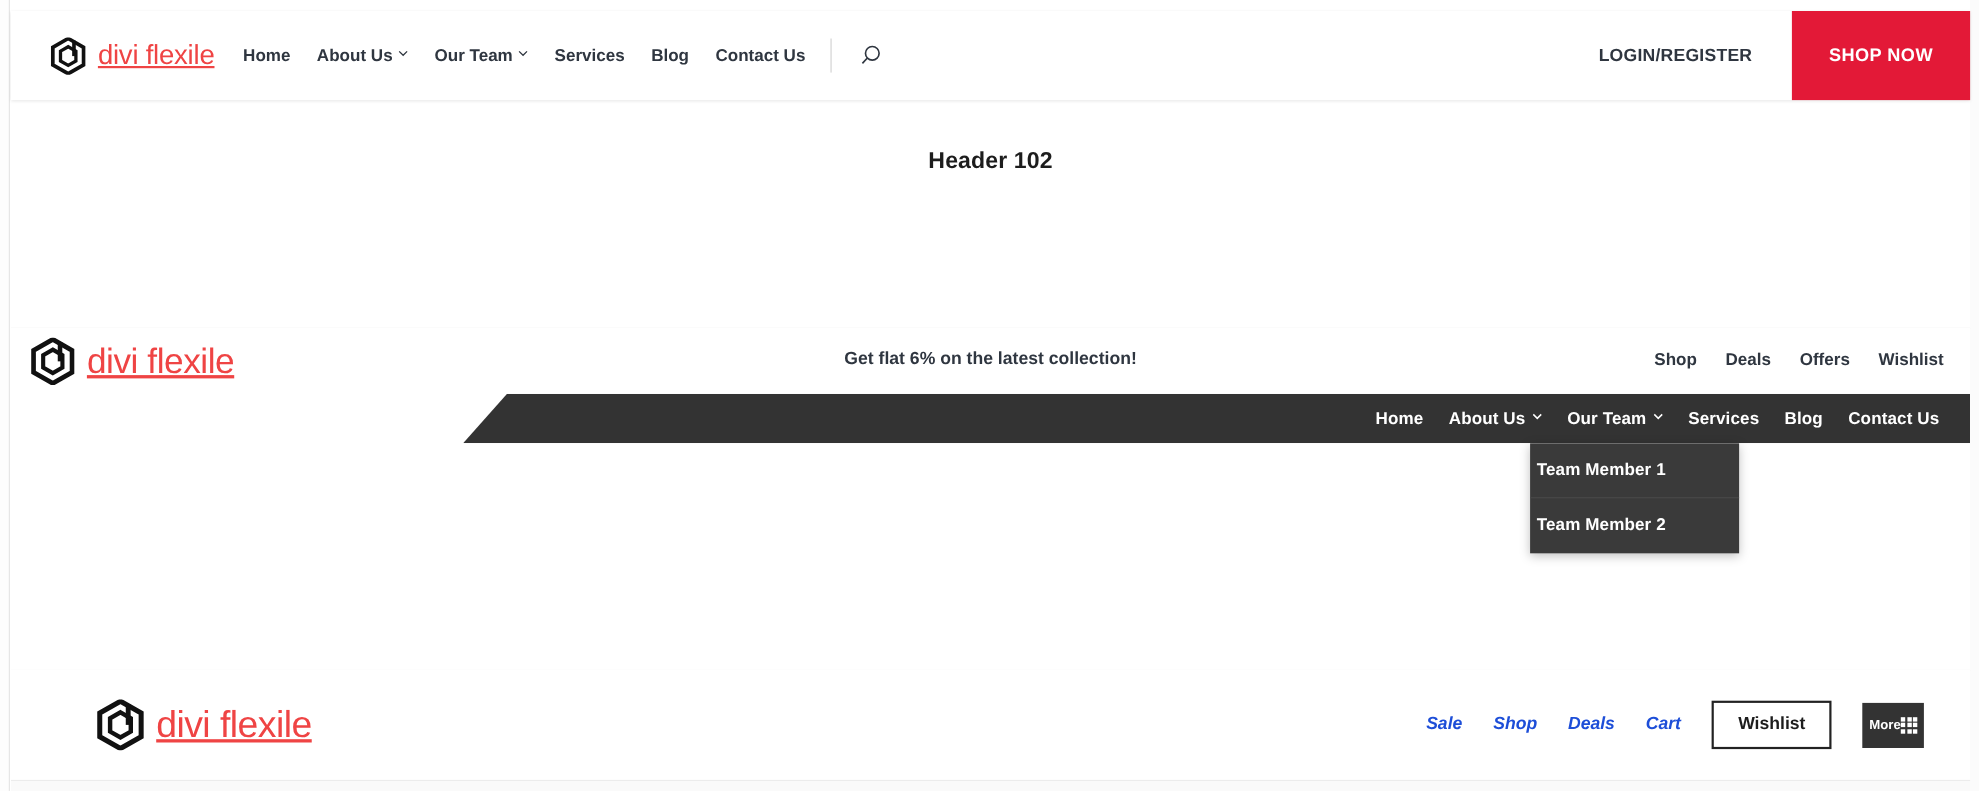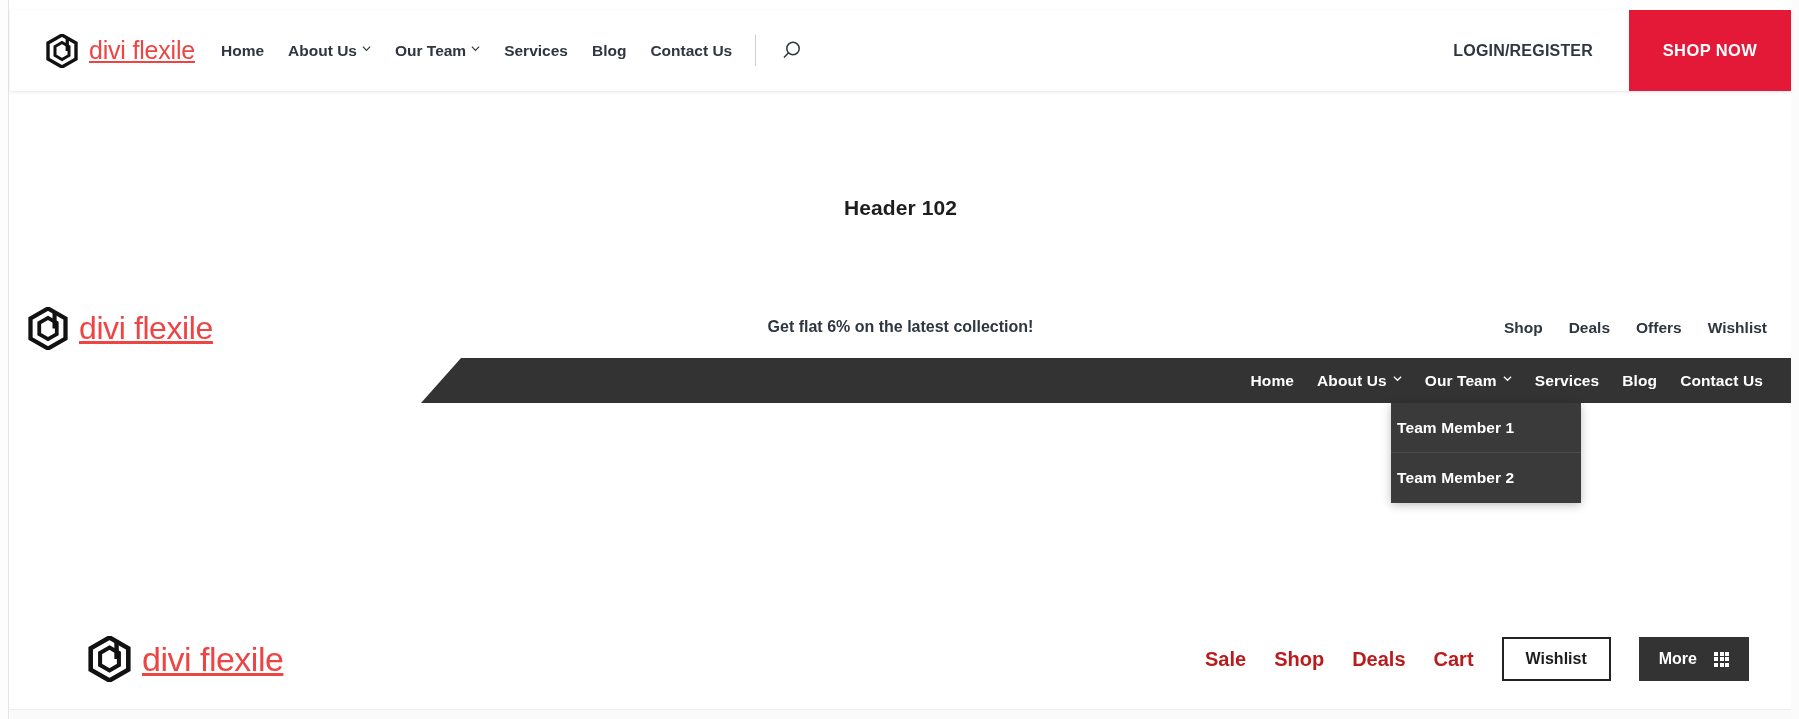--- a/index.html
+++ b/index.html
@@ -74,21 +74,21 @@
     background:#e31937; color:#ffffff;
     font-size:16.5px; font-weight:700; letter-spacing:0.4px;
     white-space:nowrap; cursor:pointer;
   }
 
   .block-label {
     text-align:center;
     font-size:21px; font-weight:600; color:#1d1d1d;
     letter-spacing:0.1px;
   }
-  .label-102 { margin-top:105px; }
+  .label-102 { margin-top:44px; }
 
   .section-divider {
     position:absolute; left:10px; width:1781px; height:1px; background:#e8e8e8;
   }
 
   
   .block-103 {
     position:absolute; top:298px; left:10px;
     width:1781px; height:311px;
     background:#ffffff;
@@ -161,34 +161,34 @@
     display:flex; align-items:center;
   }
   .hdr104-logo { margin-left:78px; }
   .hdr104-logo .logo-text { font-size:34px; letter-spacing:-0.5px; }
 
   .hdr104-right {
     margin-left:auto; display:flex; align-items:center; gap:28px;
     margin-right:42px;
   }
   .hdr104-right a.plain {
-    font-size:20px; font-weight:600; color:#b91c1c;
-    text-decoration:none; white-space:nowrap; cursor:pointer;
+    font-size:16px; font-weight:600; color:#1d4ed8;
+    text-decoration:none; white-space:nowrap; cursor:pointer;font-style:italic;
   }
   .btn-outline {
     border:2px solid #222; background:#ffffff; color:#1d1d1d;
     font-size:16px; font-weight:700;
     padding:11px 22px; white-space:nowrap; cursor:pointer;
     font-family:"Liberation Sans", sans-serif;
   }
   .btn-dark {
     border:none; background:#333333; color:#ffffff;
-    font-size:16px; font-weight:700;
-    padding:13px 20px; white-space:nowrap; cursor:pointer;
-    display:flex; align-items:center; gap:17px;
+    font-size:12px; font-weight:700;
+    padding:13px 6px; white-space:nowrap; cursor:pointer;
+    display:flex; align-items:center; gap:0;
     font-family:"Liberation Sans", sans-serif;
   }
   .grid-icon {
     display:inline-grid; grid-template-columns:repeat(3,4px);
     grid-template-rows:repeat(3,4px); gap:1.5px;
   }
   .grid-icon i { background:#ffffff; display:block; width:4px; height:4px; }
 
   .bottom-strip {
     position:absolute; bottom:0; left:10px; width:1781px; height:10px;

